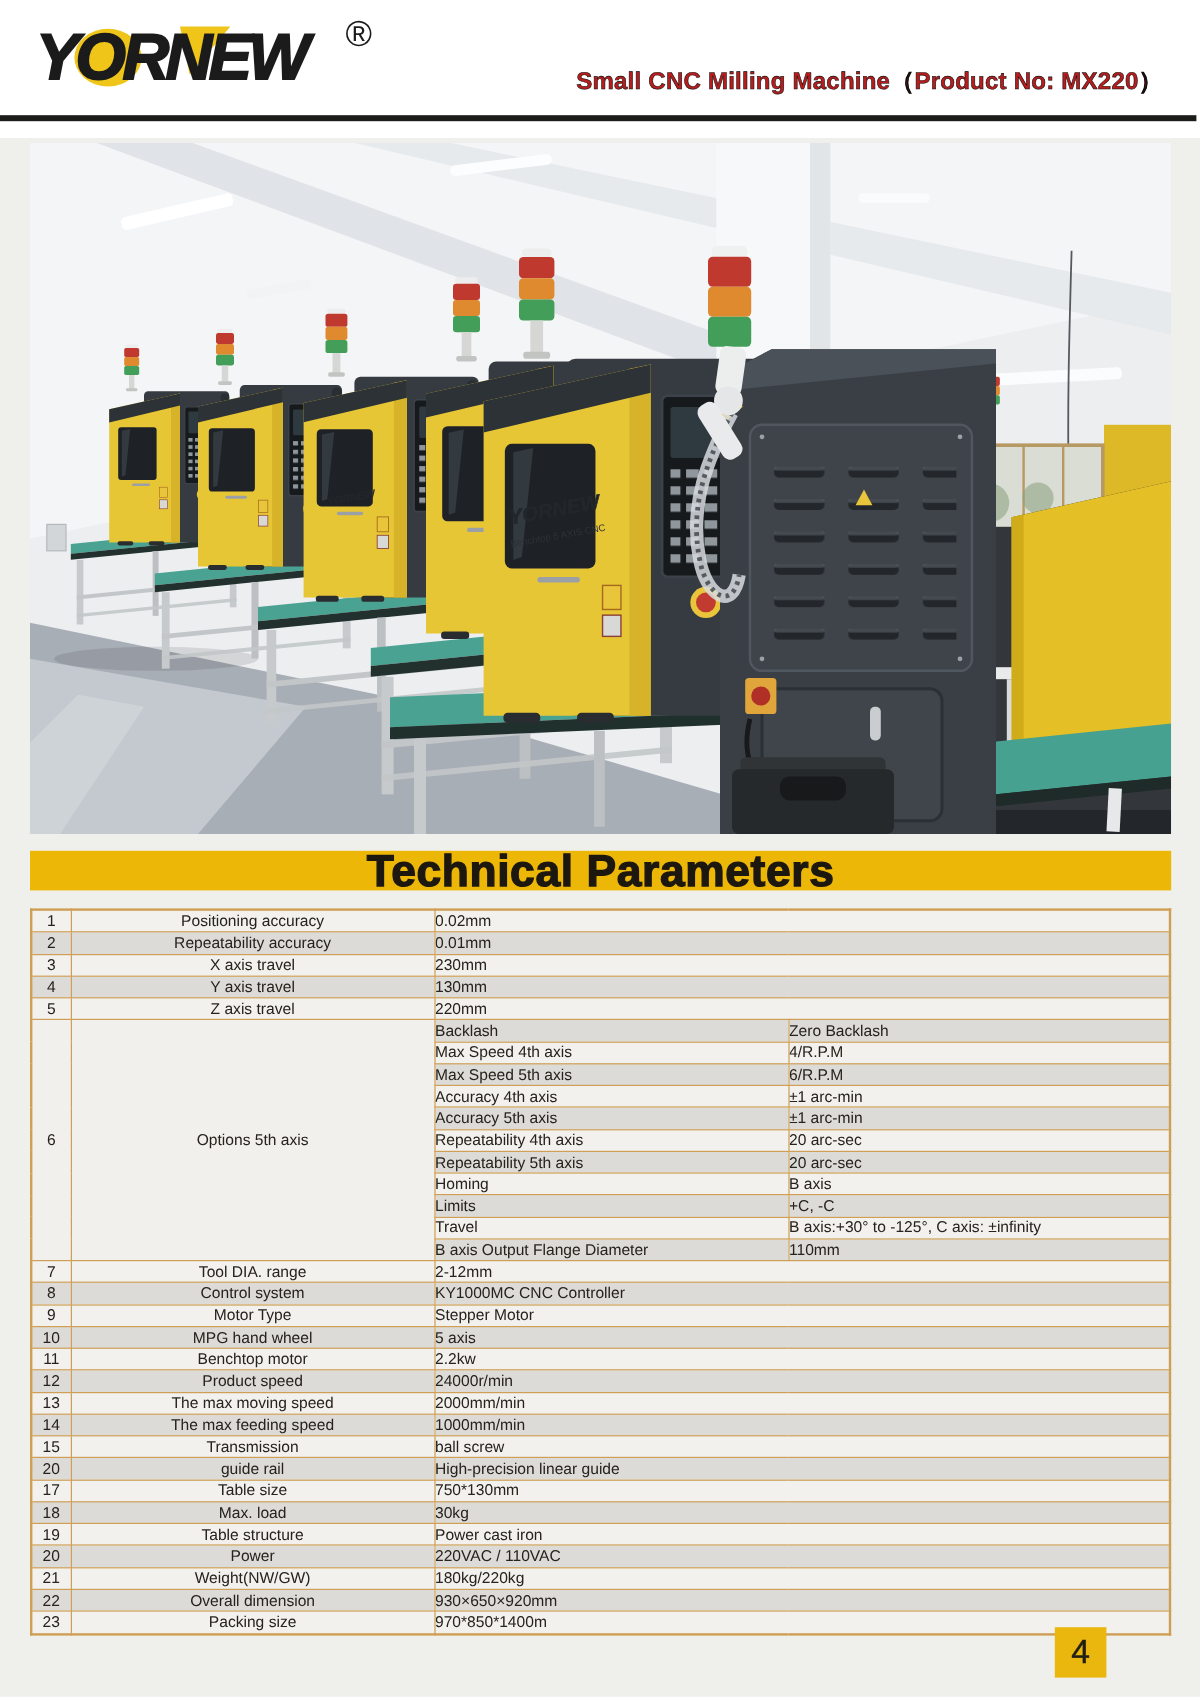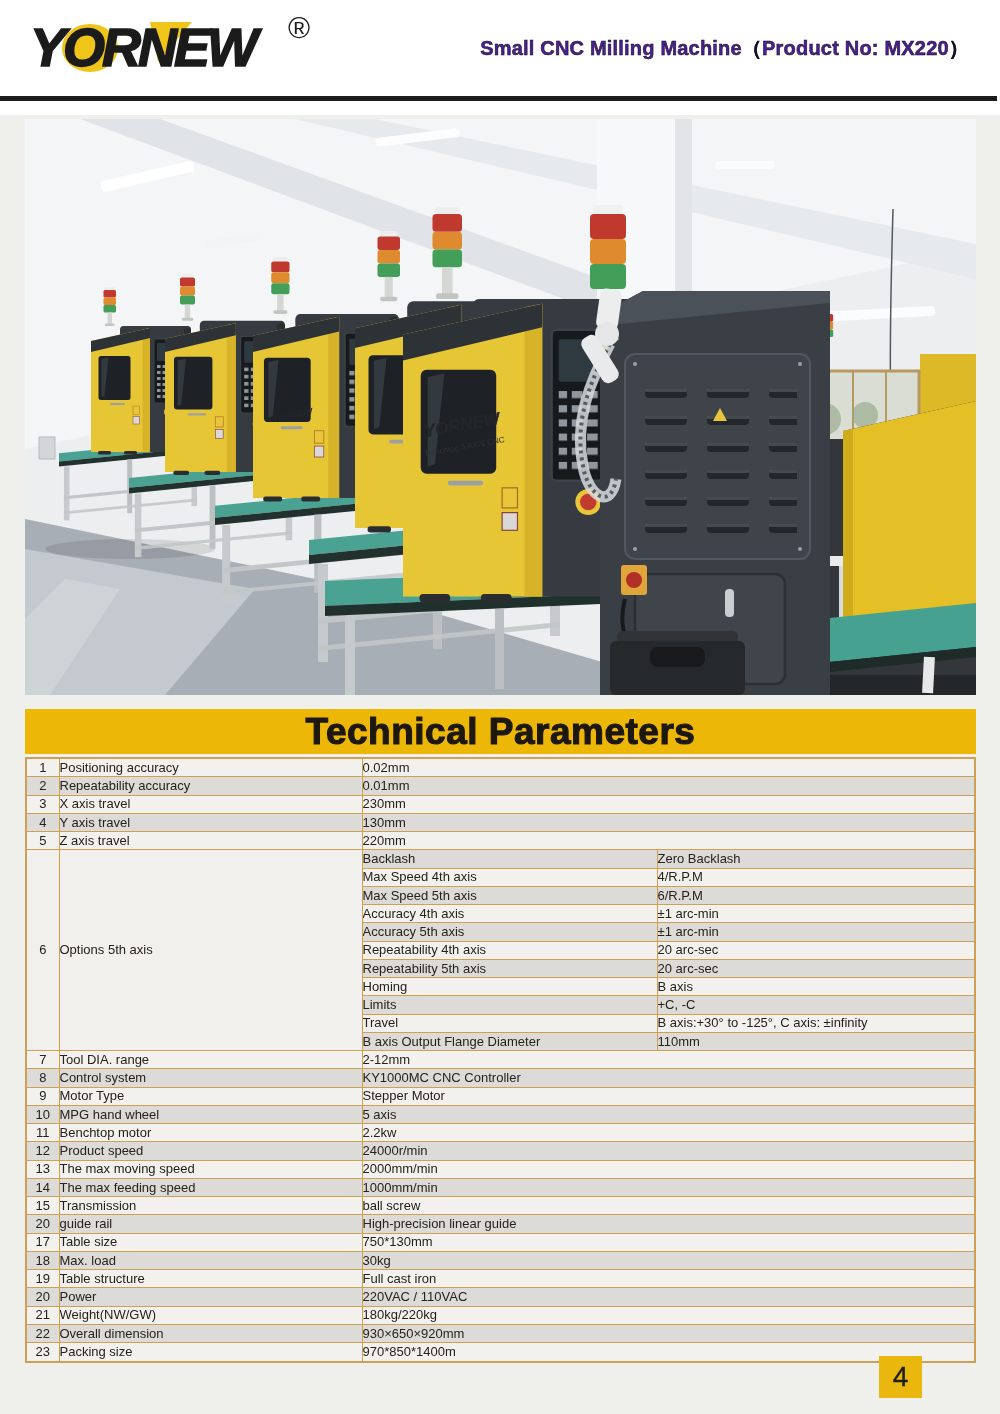--- a/index.html
+++ b/index.html
@@ -4,49 +4,49 @@
 <style>
   html,body{margin:0;padding:0;}
   body{
     width:1000px;height:1414px;position:relative;overflow:hidden;
     background:#ffffff;font-family:"Liberation Sans",sans-serif;
   }
   .content-bg{position:absolute;left:0;top:115px;width:1000px;height:1299px;background:#efefec;}
   
   .logo{position:absolute;left:30px;top:10px;}
   .doc-title{
-    position:absolute;right:31px;top:35px;font-size:20px;font-weight:700;color:#4c1d95;
+    position:absolute;right:31px;top:54px;font-size:20px;font-weight:700;color:#b91c1c;
     letter-spacing:.2px;-webkit-text-stroke:.5px #101010;white-space:nowrap;
   }
   .rule{position:absolute;left:0;top:96px;width:997px;height:5px;background:#1c1c1a;}
   
   .photo{position:absolute;left:25px;top:119px;width:951px;height:576px;overflow:hidden;background:#eceef0;}
   .photo svg{display:block;width:951px;height:576px;}
   
   .band{
-    position:absolute;left:25px;top:709px;width:951px;height:45px;background:#edb708;
+    position:absolute;left:25px;top:709px;width:951px;height:33px;background:#edb708;
     display:flex;align-items:center;justify-content:center;
   }
   .band .band-title{
     font-size:37px;font-weight:700;color:#1d180f;margin:0;letter-spacing:.5px;
     -webkit-text-stroke:1.1px #1d180f;
   }
   
   .spec{
     position:absolute;left:25px;top:757px;width:951px;height:606px;
     border-collapse:collapse;table-layout:fixed;border:2px solid #cf9f55;
   }
   .spec td{
     border:1px solid #cf9f55;font-size:13px;color:#26221c;padding:0;
     line-height:1.05;white-space:nowrap;overflow:hidden;vertical-align:middle;
   }
   .row-light td{background:#f2f1ee;}
   .row-dark td{background:#dcdbd8;}
   .cell-no{text-align:center;font-size:12.5px;}
-  .cell-name{padding-left:29px;}
+  .cell-name{padding-left:29px;text-align:center;}
   .cell-val{padding-left:33px;margin-top:20px;}
   .cell-subname{padding-left:34px;margin-top:16px;}
   .cell-subval{padding-left:25px;}
   .spec td.cell-merged{background:#f1f0ed !important;}
   
   .pageno{
     position:absolute;left:879px;top:1356px;width:43px;height:42px;background:#e9b70e;
     display:flex;align-items:center;justify-content:center;
     font-size:28px;color:#221f16;-webkit-text-stroke:.4px #221f16;
   }
@@ -361,21 +361,21 @@
         <td class="cell-val" colspan="2">750*130mm</td>
       </tr>
       <tr class="row-dark">
         <td class="cell-no">18</td>
         <td class="cell-name">Max. load</td>
         <td class="cell-val" colspan="2">30kg</td>
       </tr>
       <tr class="row-light">
         <td class="cell-no">19</td>
         <td class="cell-name">Table structure</td>
-        <td class="cell-val" colspan="2">Full cast iron</td>
+        <td class="cell-val" colspan="2">Power cast iron</td>
       </tr>
       <tr class="row-dark">
         <td class="cell-no">20</td>
         <td class="cell-name">Power</td>
         <td class="cell-val" colspan="2">220VAC / 110VAC</td>
       </tr>
       <tr class="row-light">
         <td class="cell-no">21</td>
         <td class="cell-name">Weight(NW/GW)</td>
         <td class="cell-val" colspan="2">180kg/220kg</td>

